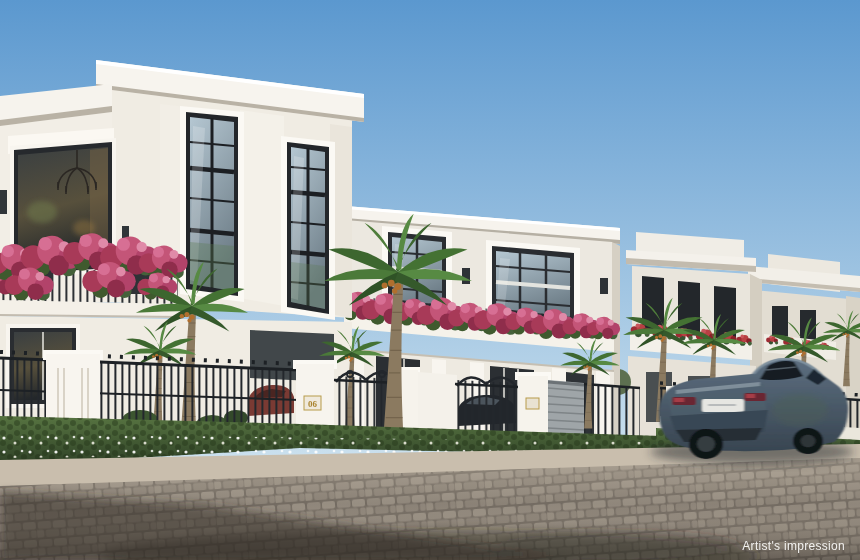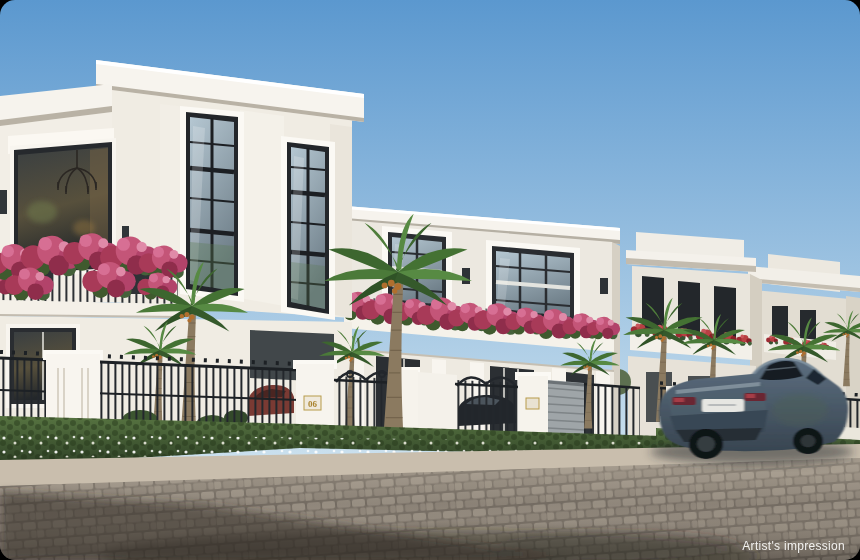--- a/index.html
+++ b/index.html
@@ -1,16 +1,16 @@
 <!DOCTYPE html>
 <html><head>
 <meta charset="utf-8">
 <style>
   html,body{margin:0;padding:0;background:#000;}
-  .stage{width:860px;height:560px;position:relative;overflow:hidden;border-radius:15px;}
+  .stage{width:860px;height:560px;position:relative;overflow:hidden;}
   svg{display:block;}
   .cap{font-family:"Liberation Sans",sans-serif;font-size:12px;letter-spacing:.3px;}
   .plq{font-family:"Liberation Serif",serif;font-size:9px;font-weight:bold;}
 </style>
 </head>
 <body>
 
 <div class="stage">
 <svg width="860" height="560" viewBox="0 0 860 560">
 <defs>

